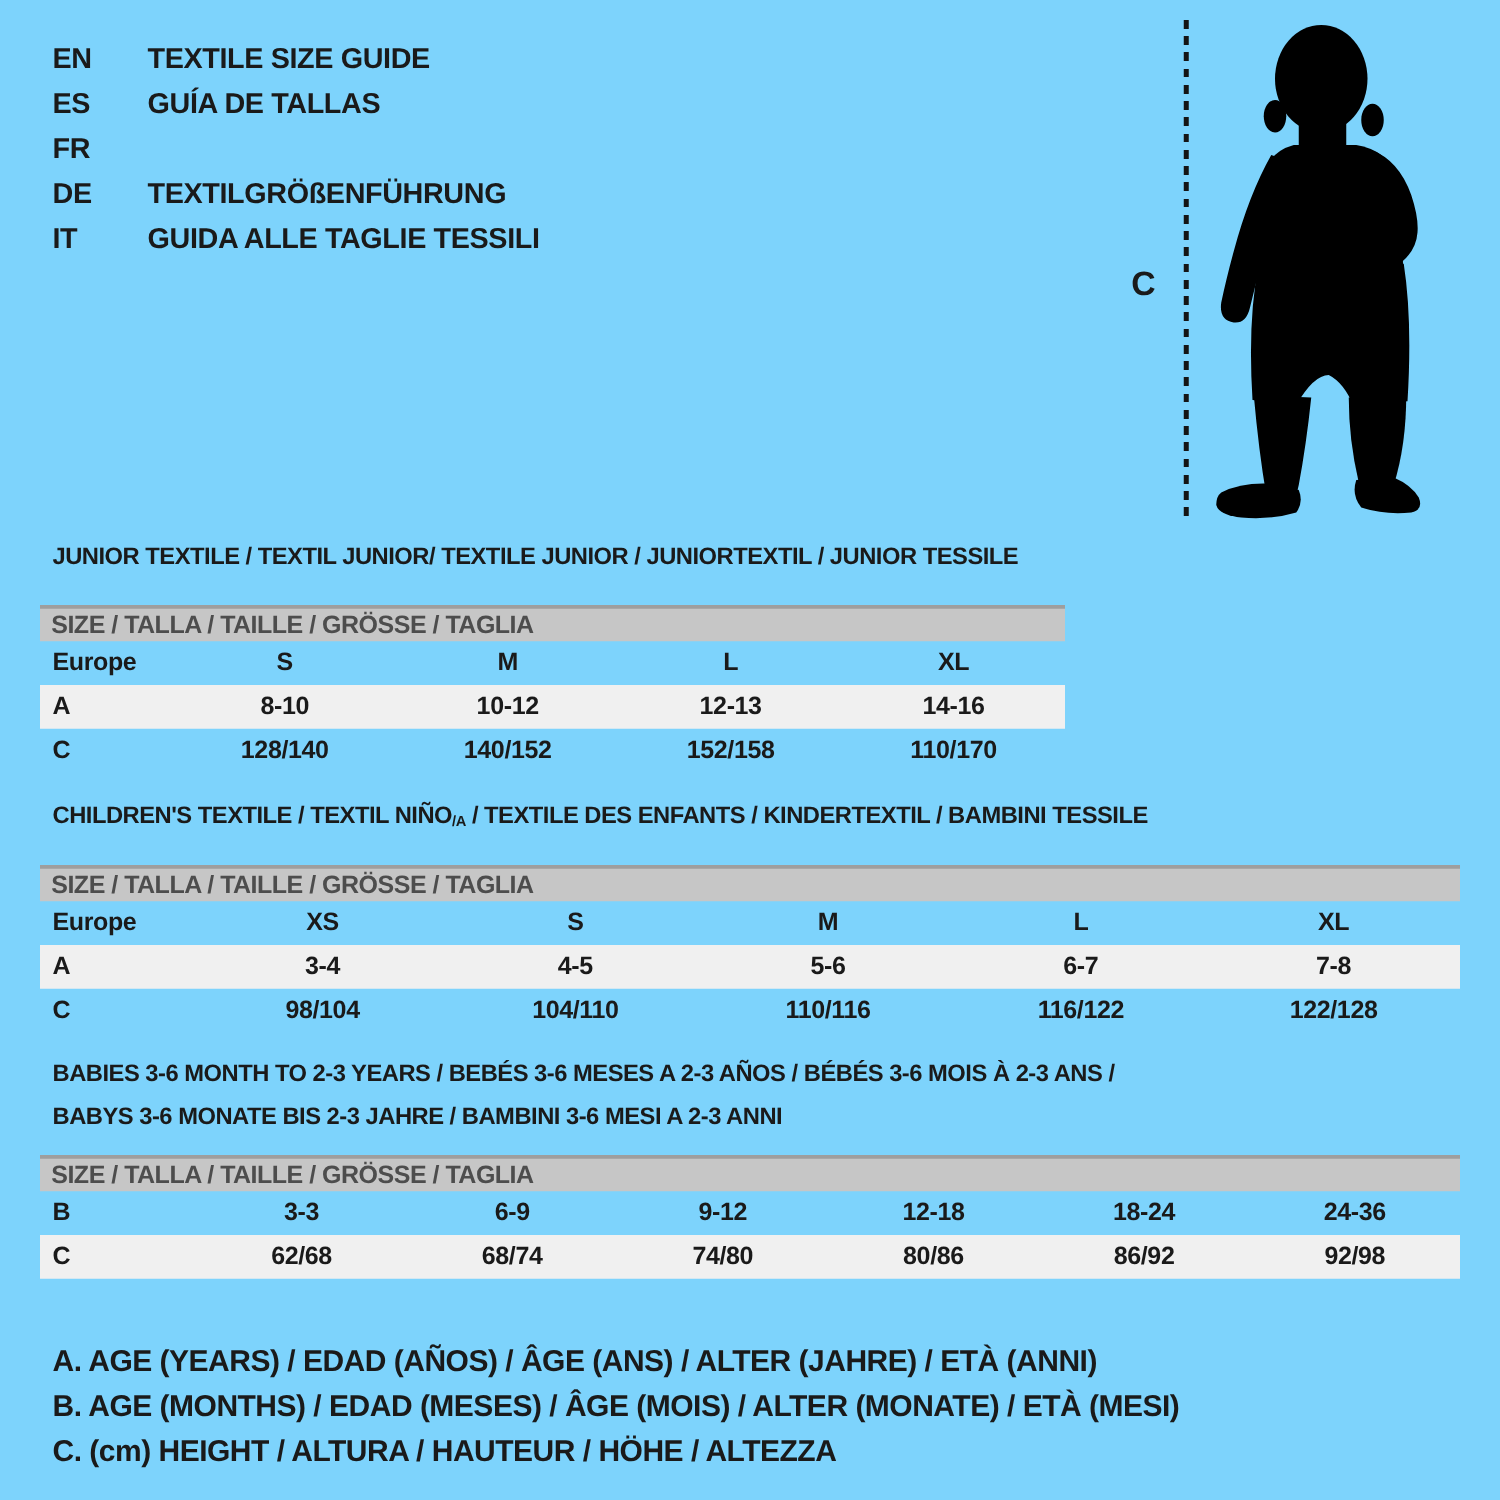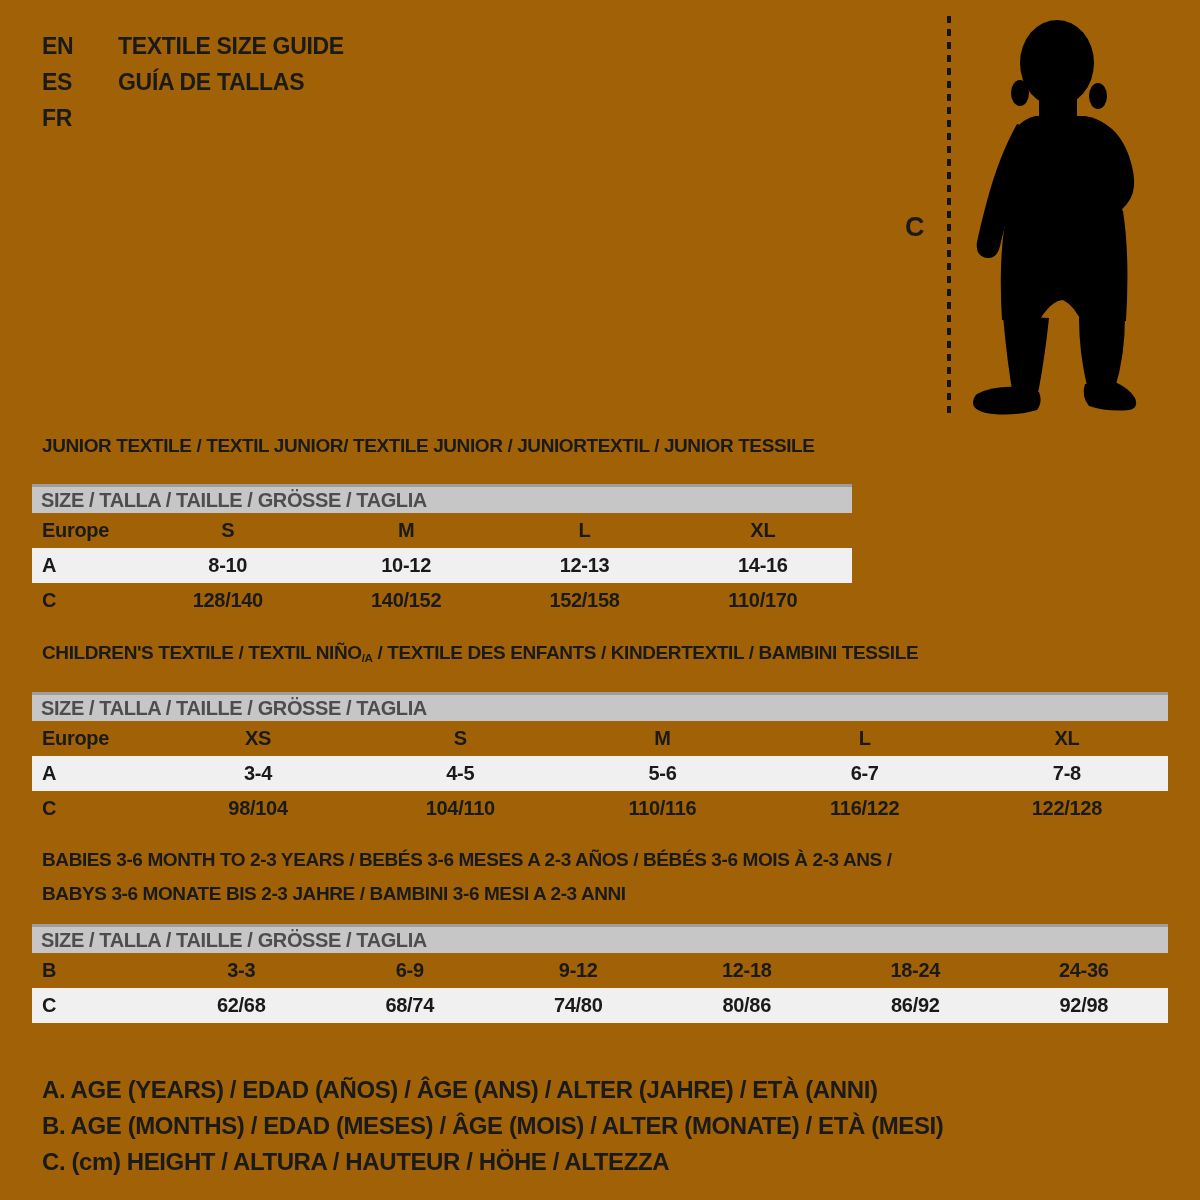--- a/index.html
+++ b/index.html
@@ -1,17 +1,17 @@
 <!DOCTYPE html>
 <html><head>
 <meta charset="utf-8">
 <style>
   html,body{margin:0;padding:0;background:#fff;}
   .page{
-    position:relative;width:1200px;height:1200px;background:#a16207;overflow:hidden;
+    position:relative;width:1200px;height:1200px;background:#7dd3fc;overflow:hidden;
     font-family:"Liberation Sans", sans-serif;color:#1a1a1a;
   }
   
   .lang-block{position:absolute;left:42px;top:28px;}
   .lang-row{display:flex;height:36px;align-items:center;font-size:23px;font-weight:700;letter-spacing:-0.3px;}
   .lang-code{width:76px;}
   
   .measure-line{
     position:absolute;left:947px;top:16px;width:4px;height:400px;
     background:repeating-linear-gradient(to bottom,#141414 0 7px,transparent 7px 13px);
@@ -49,20 +49,28 @@
     <div class="lang-row">
       <span class="lang-code">EN</span>
       <span class="lang-title">TEXTILE SIZE GUIDE</span>
     </div>
     <div class="lang-row">
       <span class="lang-code">ES</span>
       <span class="lang-title">GUÍA DE TALLAS</span>
     </div>
     <div class="lang-row">
       <span class="lang-code">FR</span>
+    </div>
+    <div class="lang-row">
+      <span class="lang-code">DE</span>
+      <span class="lang-title">TEXTILGRÖßENFÜHRUNG</span>
+    </div>
+    <div class="lang-row">
+      <span class="lang-code">IT</span>
+      <span class="lang-title">GUIDA ALLE TAGLIE TESSILI</span>
     </div>
   </div>
 
   <div class="measure-line"></div>
   <div class="height-label">C</div>
   <svg class="silhouette" viewBox="0 0 190 405" xmlns="http://www.w3.org/2000/svg">
     <g fill="#000000">
       <ellipse cx="100" cy="47" rx="37" ry="43"></ellipse>
       <ellipse cx="63" cy="77" rx="9" ry="13"></ellipse>
       <ellipse cx="141" cy="80" rx="9" ry="13"></ellipse>

